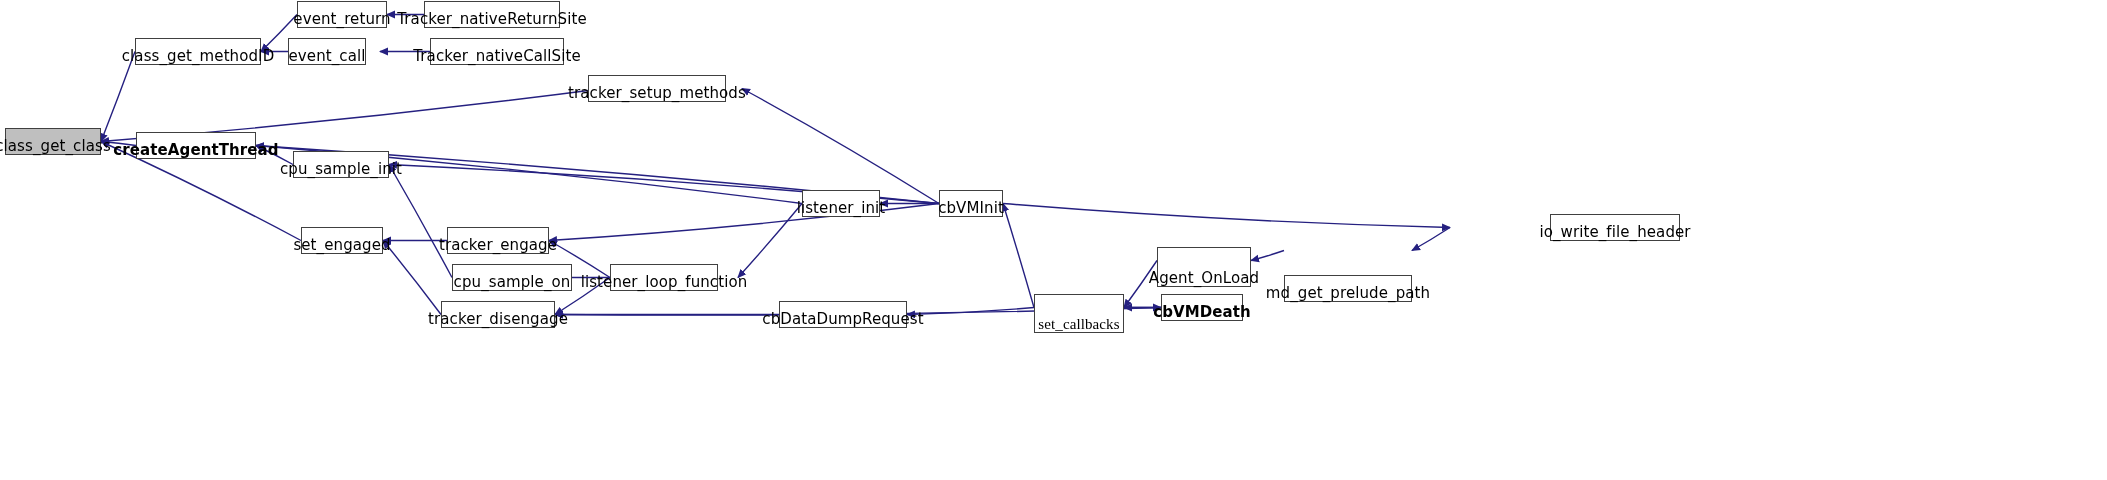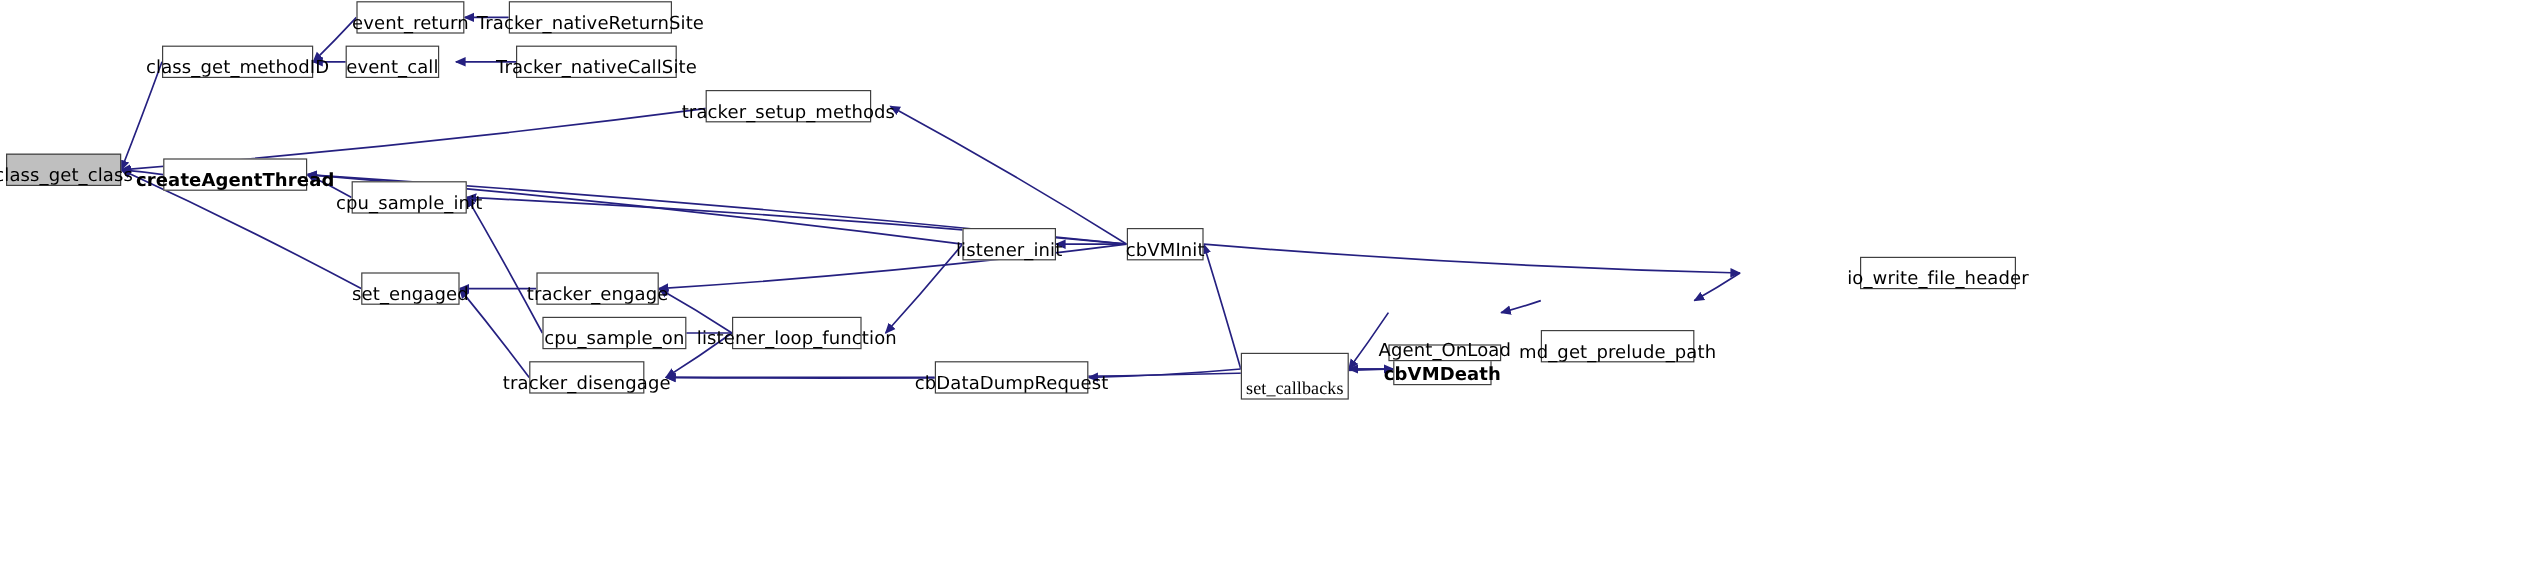--- a/index.html
+++ b/index.html
@@ -134,33 +134,33 @@
       </div>
       <div class="node" style="left: 447px; top: 227px; width: 102px; height: 27px;">
         <span class="node-label">tracker_engage</span>
       </div>
       <div class="node" style="left: 452px; top: 264px; width: 120px; height: 27px;">
         <span class="node-label">cpu_sample_on</span>
       </div>
       <div class="node" style="left: 610px; top: 264px; width: 108px; height: 27px;">
         <span class="node-label">listener_loop_function</span>
       </div>
-      <div class="node" style="left: 441px; top: 301px; width: 96px; height: 27px;">
+      <div class="node" style="left: 441px; top: 301px; width: 114px; height: 27px;">
         <span class="node-label">tracker_disengage</span>
       </div>
       <div class="node" style="left: 779px; top: 301px; width: 128px; height: 27px;">
         <span class="node-label">cbDataDumpRequest</span>
       </div>
       <div class="node" style="left: 1034px; top: 294px; width: 90px; height: 39px; font-family: Liberation Serif, serif;">
         <span class="node-label">set_callbacks</span>
       </div>
       <div class="node" style="left: 1161px; top: 294px; width: 82px; height: 27px; font-weight: bold;">
         <span class="node-label">cbVMDeath</span>
       </div>
-      <div class="node" style="left: 1157px; top: 247px; width: 94px; height: 14px; margin-top: 40px;">
+      <div class="node" style="left: 1157px; top: 247px; width: 94px; height: 40px;">
         <span class="node-label">Agent_OnLoad</span>
       </div>
       <div class="node" style="left: 1284px; top: 237px; width: 128px; height: 27px; margin-top: 38px;">
         <span class="node-label">md_get_prelude_path</span>
       </div>
       <div class="node" style="left: 1502px; top: 214px; width: 130px; height: 27px; margin-left: 48px;">
         <span class="node-label">io_write_file_header</span>
       </div>
     </div>
 </div>

